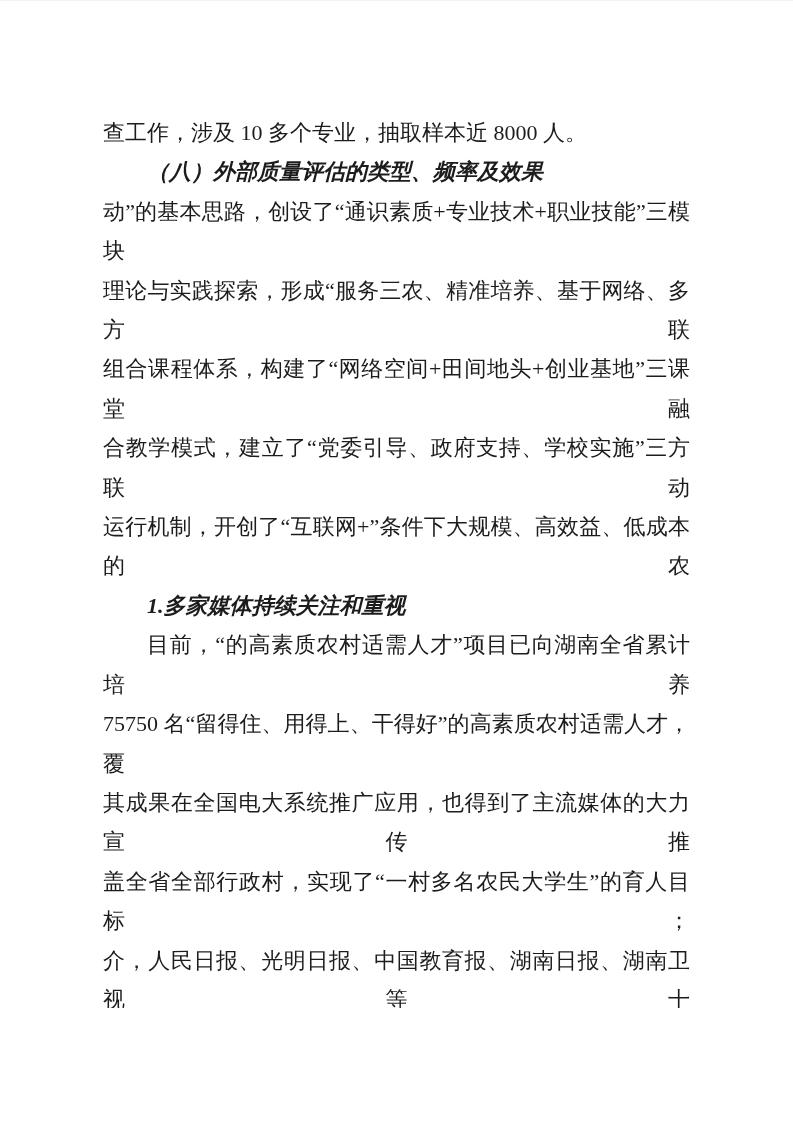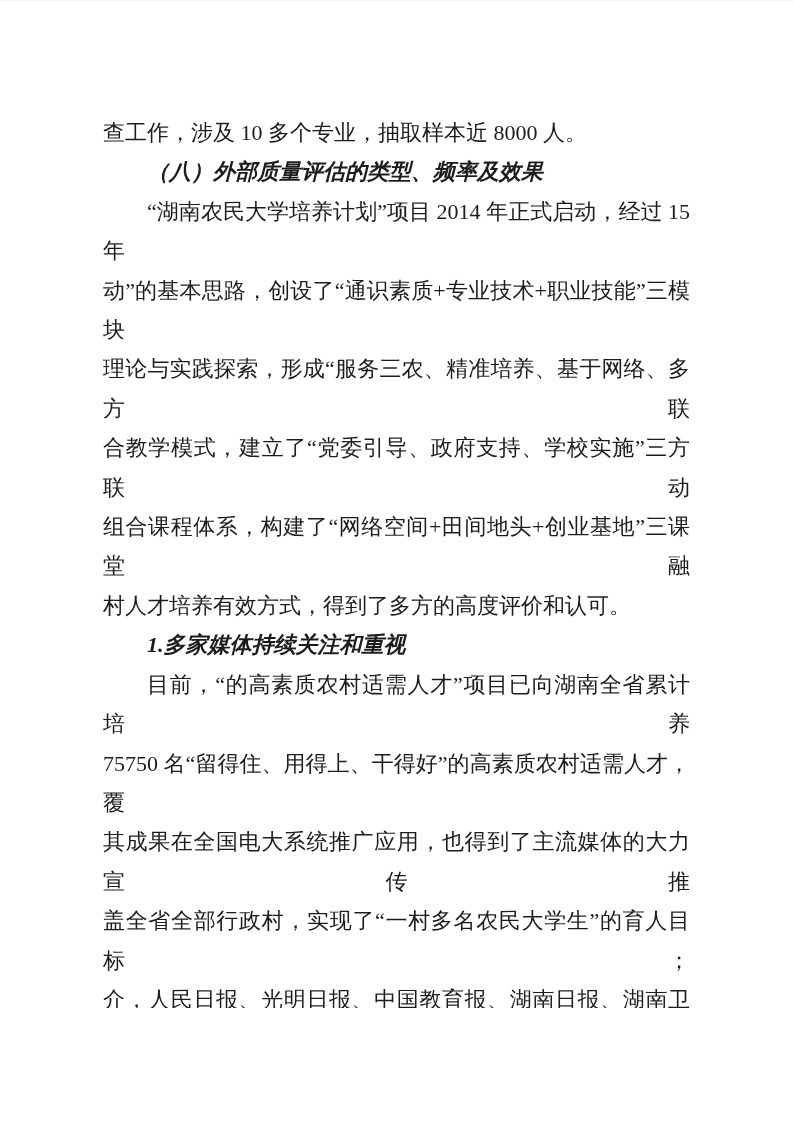--- a/index.html
+++ b/index.html
@@ -56,26 +56,25 @@
     color: #333333;
   }
 </style>
 </head>
 <body>
 
 <div class="page">
   <div class="textblock">
     <div class="line end">查工作，涉及 10 多个专业，抽取样本近 8000 人。</div>
     <div class="line end indent bold">（八）外部质量评估的类型、频率及效果</div>
-    <div class="line j indent">“湖南农民大学培养计划”项目 2014 年正式启动，经过 15 年</div>
     <div class="line j">动”的基本思路，创设了“通识素质+专业技术+职业技能”三模块</div>
     <div class="line j">理论与实践探索，形成“服务三农、精准培养、基于网络、多方联</div>
+    <div class="line j">组合课程体系，构建了“网络空间+田间地头+创业基地”三课堂融</div>
     <div class="line j">合教学模式，建立了“党委引导、政府支持、学校实施”三方联动</div>
-    <div class="line j">组合课程体系，构建了“网络空间+田间地头+创业基地”三课堂融</div>
-    <div class="line end">村人才培养有效方式，得到了多方的高度评价和认可。</div>
+    <div class="line j">运行机制，开创了“互联网+”条件下大规模、高效益、低成本的农</div>
     <div class="line end indent bold">1.多家媒体持续关注和重视</div>
     <div class="line j indent">目前，“的高素质农村适需人才”项目已向湖南全省累计培养</div>
     <div class="line j">75750 名“留得住、用得上、干得好”的高素质农村适需人才，覆</div>
     <div class="line j">其成果在全国电大系统推广应用，也得到了主流媒体的大力宣传推</div>
     <div class="line j">盖全省全部行政村，实现了“一村多名农民大学生”的育人目标；</div>
     <div class="line j">介，人民日报、光明日报、中国教育报、湖南日报、湖南卫视等十</div>
 
   </div>
 
   <div class="footer">30</div>

